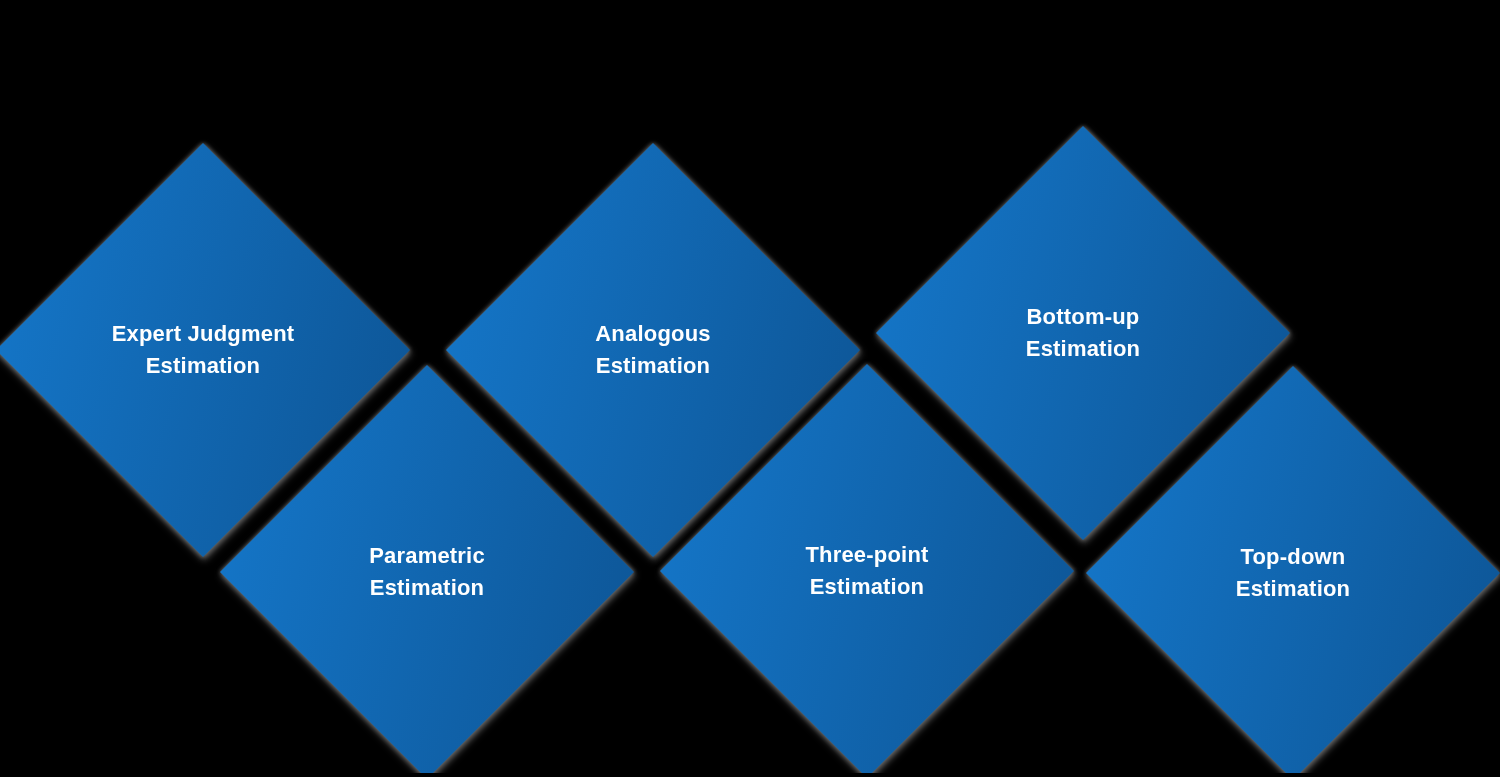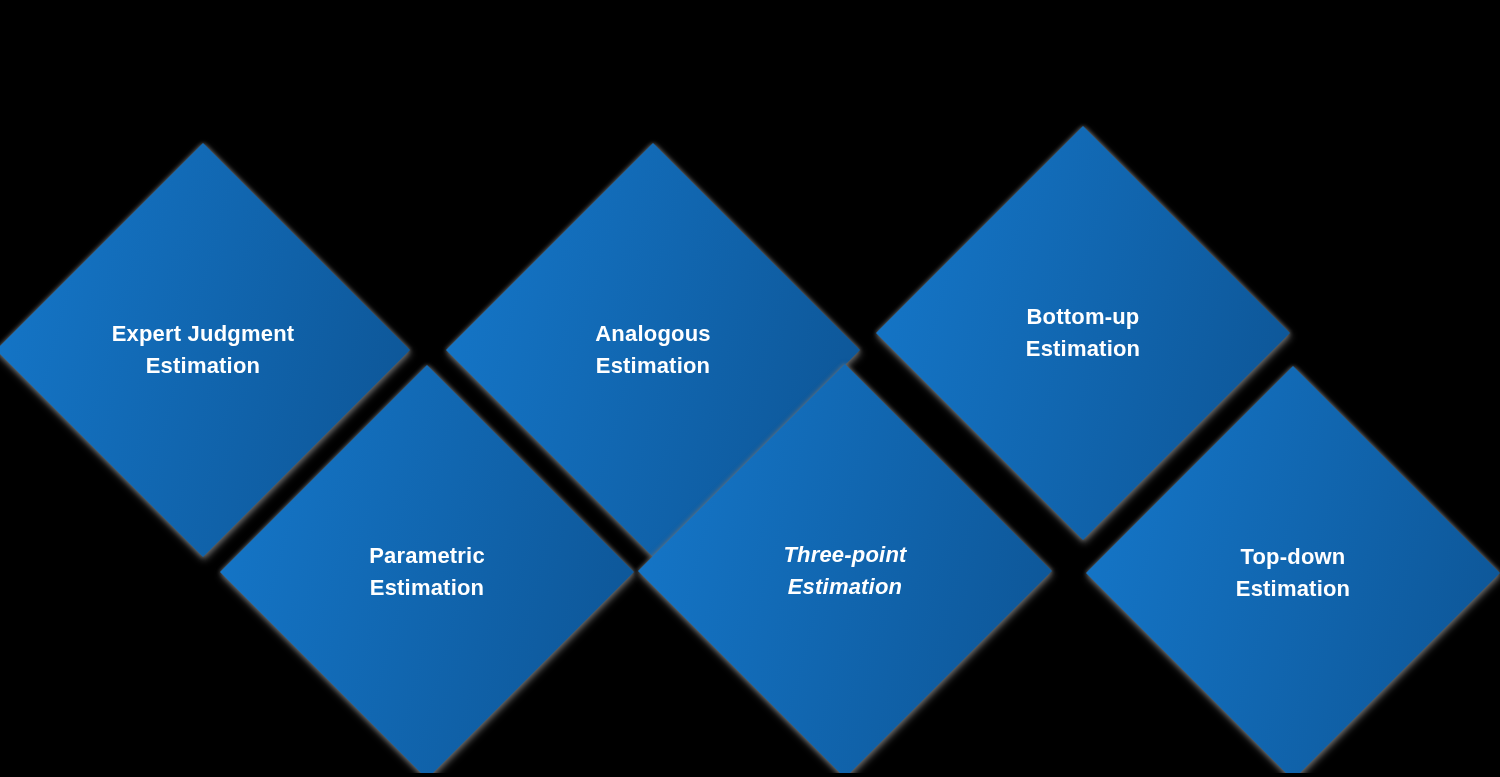--- a/index.html
+++ b/index.html
@@ -36,21 +36,21 @@
     color: #FFFFFF;
     font-size: 22px;
     line-height: 32px;
     font-weight: 600;
     letter-spacing: 0.2px;
   }
   
   .pos-1 { left: -4px;   top: 143px; }
   .pos-2 { left: 220px;  top: 365px; }
   .pos-3 { left: 446px;  top: 143px; }
-  .pos-4 { left: 638px;  top: 364px; font-style: italic; }
+  .pos-4 { left: 660px;  top: 364px; }
   .pos-5 { left: 876px;  top: 126px; }
   .pos-6 { left: 1086px; top: 366px; }
 </style>
 </head>
 <body>
 
 <div id="canvas">
 
   <div class="diamond-wrap pos-1">
     <div class="diamond">

